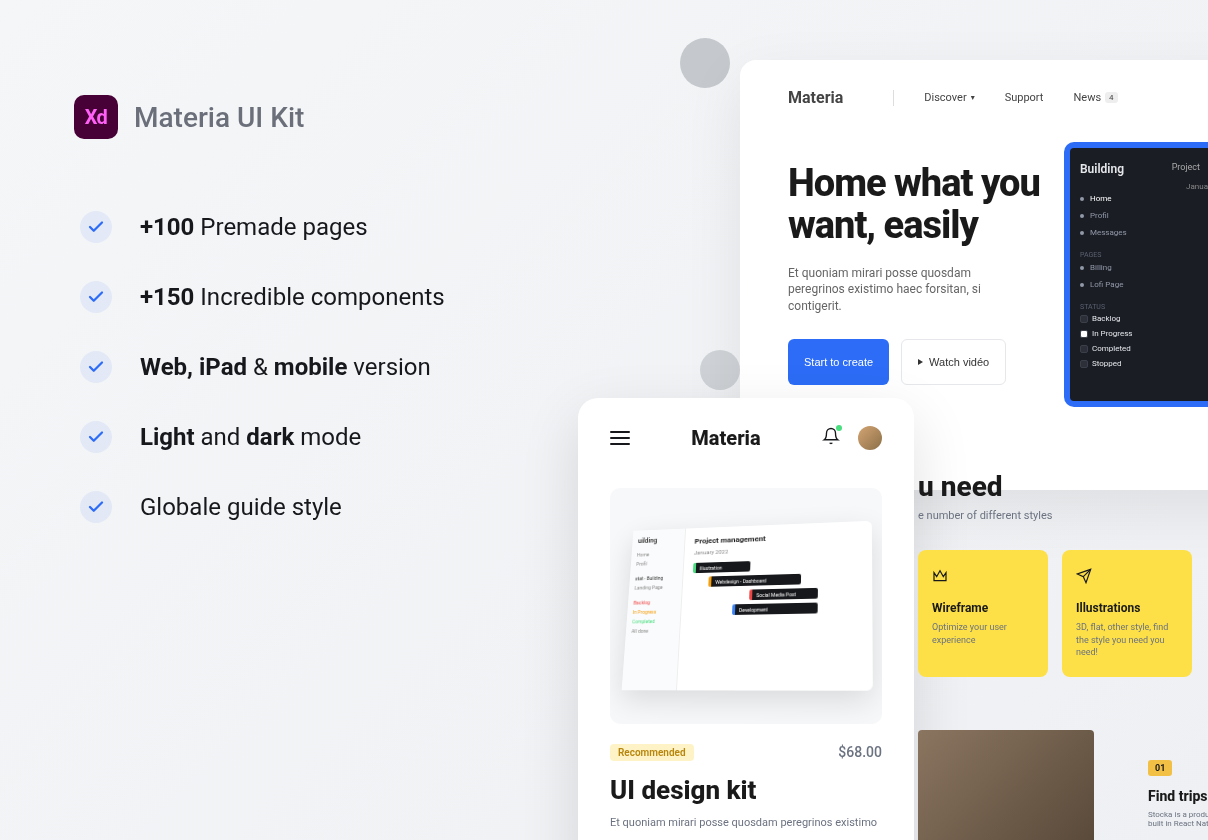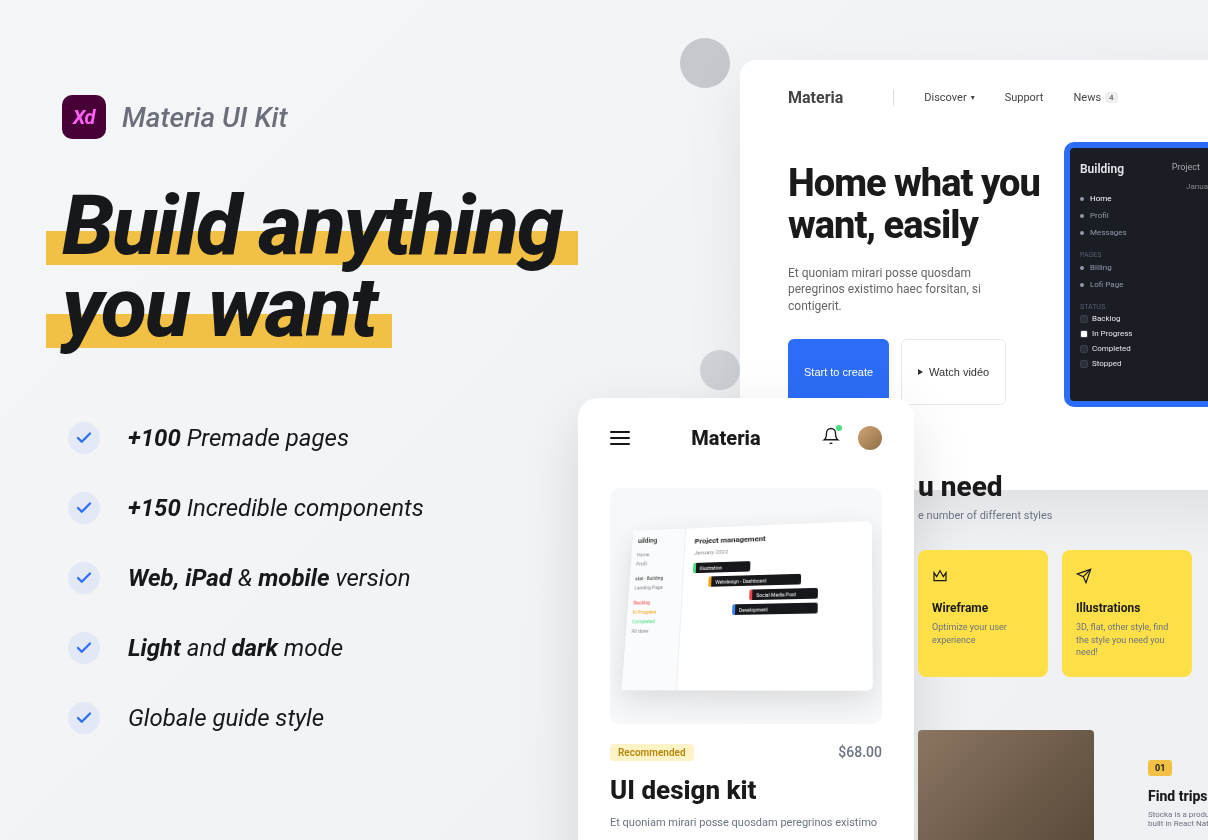--- a/index.html
+++ b/index.html
@@ -11,21 +11,21 @@
   overflow: hidden;
   position: relative;
   color: #1a1a1a;
 }
 
 
 .circle-1 { position: absolute; width: 50px; height: 50px; border-radius: 50%; background: #c5c8cc; top: 38px; left: 680px; }
 .circle-2 { position: absolute; width: 40px; height: 40px; border-radius: 50%; background: #d0d3d7; top: 350px; left: 700px; }
 
 
-.left { position: absolute; left: 62px; top: 95px; width: 570px; font-style: italic; }
+.left { position: absolute; left: 74px; top: 95px; width: 570px; }
 .brand-row { display: flex; align-items: center; gap: 16px; margin-bottom: 46px; }
 .xd-icon { width: 44px; height: 44px; border-radius: 10px; background: #470137; display: flex; align-items: center; justify-content: center; color: #ff61f6; font-weight: 700; font-size: 20px; letter-spacing: -0.5px; }
 .brand-name { font-size: 28px; color: #6b6f7a; font-weight: 500; }
 
 .headline { font-size: 84px; font-weight: 800; line-height: 0.98; letter-spacing: -2px; color: #17181c; }
 .hl-wrap { display: inline-block; position: relative; }
 .hl-wrap .mark { position: absolute; left: -16px; right: -16px; bottom: 2px; height: 34px; background: #f2c044; z-index: -1; }
 .headline .line1 { position: relative; z-index: 1; }
 .headline .line2 { position: relative; z-index: 1; margin-top: 4px; }
 
@@ -47,21 +47,21 @@
 .pd-divider { width: 1px; height: 16px; background: #ddd; }
 .pd-nav-item { display: flex; align-items: center; gap: 4px; }
 .pd-nav-item .chev { font-size: 8px; }
 .pd-badge { background: #eee; border-radius: 3px; padding: 1px 4px; font-size: 8px; }
 
 .pd-hero { margin-top: 56px; }
 .pd-hero h2 { font-size: 38px; font-weight: 800; line-height: 1.1; letter-spacing: -1px; max-width: 260px; }
 .pd-hero p { font-size: 12px; color: #666; margin-top: 18px; max-width: 230px; line-height: 1.4; }
 .pd-cta-row { display: flex; gap: 12px; margin-top: 24px; }
 .pd-btn-primary { background: #2c6cf6; color: #fff; border: none; border-radius: 6px; padding: 10px 16px; font-size: 11px; font-weight: 500; }
-.pd-btn-secondary { background: #fff; border: 1px solid #e5e7eb; border-radius: 6px; padding: 26px 16px; font-size: 11px; display: flex; align-items: center; gap: 6px; color: #333; }
+.pd-btn-secondary { background: #fff; border: 1px solid #e5e7eb; border-radius: 6px; padding: 16px 16px; font-size: 11px; display: flex; align-items: center; gap: 6px; color: #333; }
 .pd-btn-secondary .play { width: 0; height: 0; border-left: 5px solid #333; border-top: 3px solid transparent; border-bottom: 3px solid transparent; }
 
 
 .dark-dash {
   position: absolute; top: 142px; right: 0; width: 144px; height: 265px;
   background: #1a1d24; border-radius: 10px 0 0 10px; border-left: 6px solid #2c6cf6; border-top: 6px solid #2c6cf6; border-bottom: 6px solid #2c6cf6;
   padding: 14px 10px; color: #e5e7eb; font-size: 9px; overflow: hidden;
 }
 .dd-title { font-weight: 600; font-size: 12px; margin-bottom: 14px; }
 .dd-item { display: flex; align-items: center; gap: 6px; padding: 4px 0; color: #9199a8; font-size: 8px; }
@@ -131,30 +131,20 @@
 
 <div class="circle-1"></div>
 <div class="circle-2"></div>
 
 <div class="left">
   <div class="brand-row">
     <div class="xd-icon">Xd</div>
     <div class="brand-name">Materia UI Kit</div>
   </div>
 
-  <h1 class="headline">
-    <div class="hl-wrap">
-      <span class="line1">Build anything</span>
-      <span class="mark"></span>
-    </div><br>
-    <div class="hl-wrap">
-      <span class="line2">you want</span>
-      <span class="mark"></span>
-    </div>
-  </h1>
 
   <div class="features">
     <div class="feat-row">
       <div class="check-icon">
           <svg viewBox="0 0 24 24" fill="none" stroke="#2c6cf6" stroke-width="3" stroke-linecap="round" stroke-linejoin="round">
             <polyline points="20 6 9 17 4 12"></polyline>
           </svg>
         </div>
       <div class="feat-text"><b>+100</b><span> Premade pages</span></div>
     </div>

